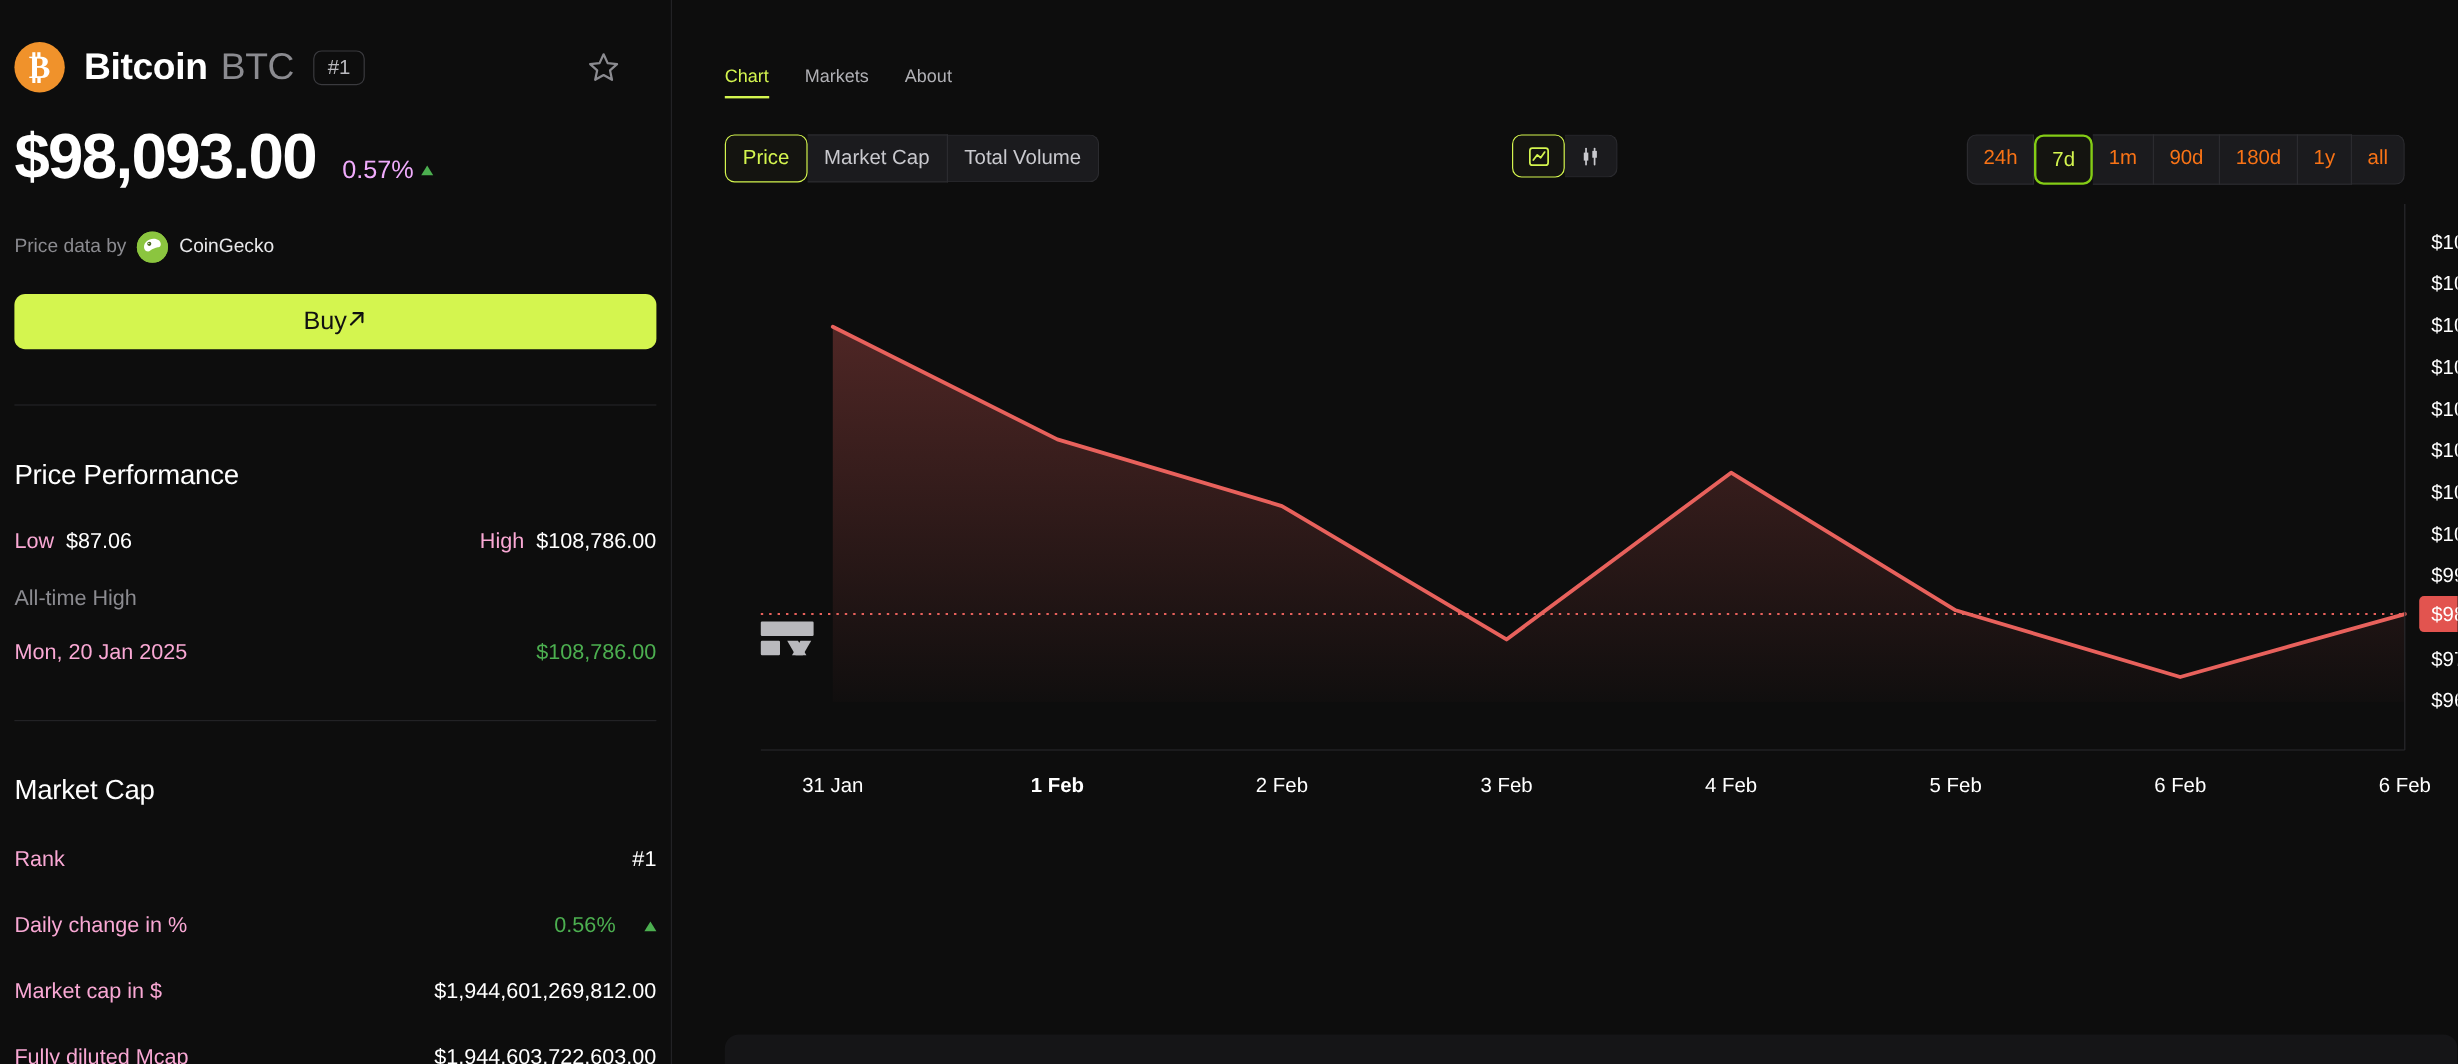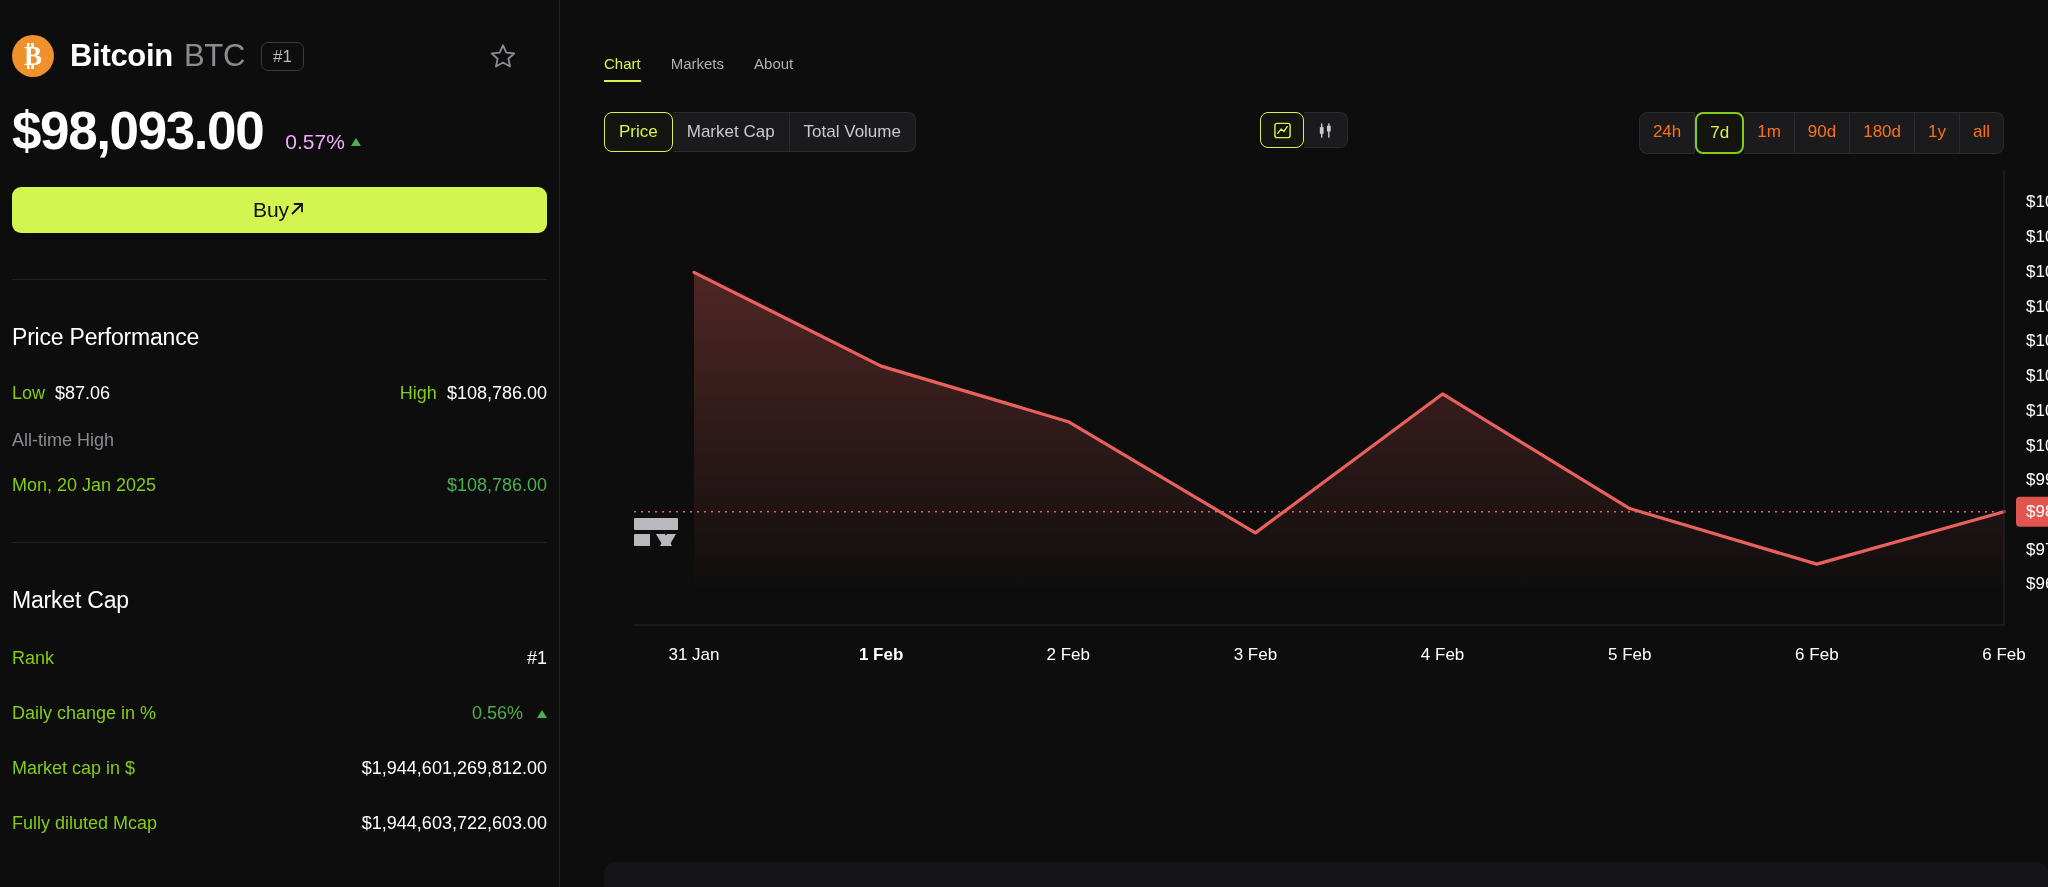--- a/index.html
+++ b/index.html
@@ -99,35 +99,35 @@
   .section-title {
     font-size: 23px; color: #ffffff; font-weight: 400;
     margin-top: 44px; letter-spacing: -0.2px;
   }
 
   .lh-row {
     display: flex; justify-content: space-between; align-items: baseline;
     margin-top: 32px; font-size: 18px;
   }
   .lh-group { display: flex; gap: 10px; align-items: baseline; }
-  .lbl-muted { color: #84cc16; }
+  .lbl-muted { color: #f9a8d4; }
   .val-white { color: #ffffff; }
   .val-green { color: #4caf50; }
 
   .ath-label { color: #8b8b90; font-size: 18px; margin-top: 26px; }
   .ath-row {
     display: flex; justify-content: space-between;
     margin-top: 24px; font-size: 18px;
   }
 
   .kv-row {
     display: flex; justify-content: space-between; align-items: baseline;
     margin-top: 34px; font-size: 18px;
   }
-  .kv-val-flex { display:flex; align-items:center; gap:14px; }
+  .kv-val-flex { display:flex; align-items:center; gap:24px; }
 
   
   .main { flex: 1; height: 887px; position: relative; background: #0d0d0d; }
 
   .tabs { display: flex; gap: 30px; padding: 30px 0 0 44px; }
   .tab {
     font-size: 15px; color: #b0b0b5; cursor: pointer;
     padding-bottom: 10px; position: relative; margin-top: 25px;
   }
   .tab.active { color: #d4f54f; }
@@ -249,20 +249,32 @@
     </div>
 
     <div class="price-row">
       <span class="price-main">$98,093.00</span>
       <span class="price-change">
         <span>0.57%</span>
         <span class="tri-up"></span>
       </span>
     </div>
 
+    <div class="attrib">
+      <span>Price data by</span>
+      <span class="gecko">
+        <svg width="26" height="26" viewBox="0 0 26 26">
+          <circle cx="13" cy="13" r="13" fill="#8bc53f"></circle>
+          <path d="M6 13c0-4 3.5-7 8-7 3.5 0 6 2 6 4.5 0 1.5-1 2.5-2 2.5-1 0-5 1-7 3-1.5 1.5-5 0-5-3z" fill="#ffffff"></path>
+          <circle cx="10.4" cy="10.2" r="1.7" fill="#4a6b1e"></circle>
+          <circle cx="10.0" cy="9.8" r="0.6" fill="#ffffff"></circle>
+        </svg>
+      </span>
+      <span class="attrib-name">CoinGecko</span>
+    </div>
 
     <div class="buy-btn">
       <span>Buy</span>
       <span>
         <svg width="17" height="17" viewBox="0 0 17 17" fill="none" stroke="#111" stroke-width="1.8" stroke-linecap="round" stroke-linejoin="round">
           <line x1="3.5" y1="13.5" x2="13" y2="4"></line>
           <polyline points="5.6,4 13,4 13,11.4"></polyline>
         </svg>
       </span>
     </div>

